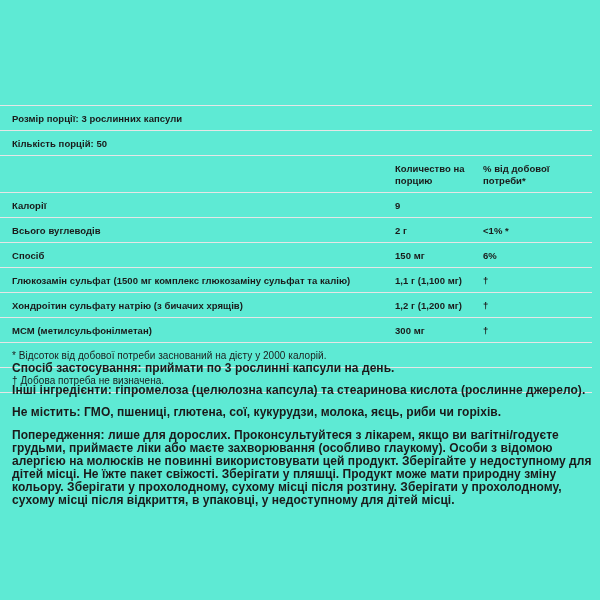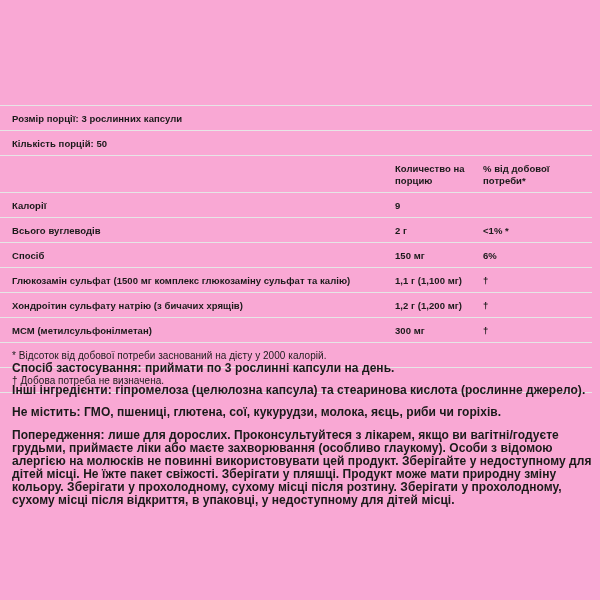--- a/index.html
+++ b/index.html
@@ -13,21 +13,21 @@
     overflow: hidden;
     font-family: "Liberation Sans", sans-serif;
     color: #1a1a1a;
     -webkit-font-smoothing: antialiased;
   }
 
   .page {
     width: 600px;
     height: 600px;
     position: relative;
-    background: #f9a8d4;
+    background: #5eead4;
     box-sizing: border-box;
   }
 
   
   .facts {
     position: absolute;
     top: 105px;
     left: 0px;
     width: 592px;
     box-sizing: border-box;

